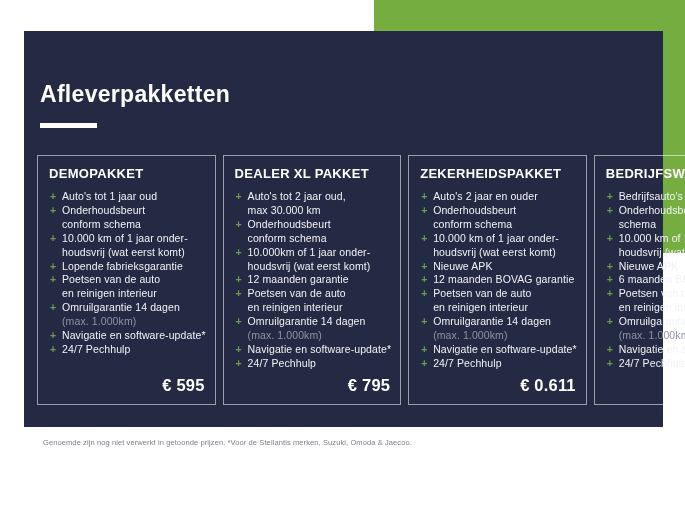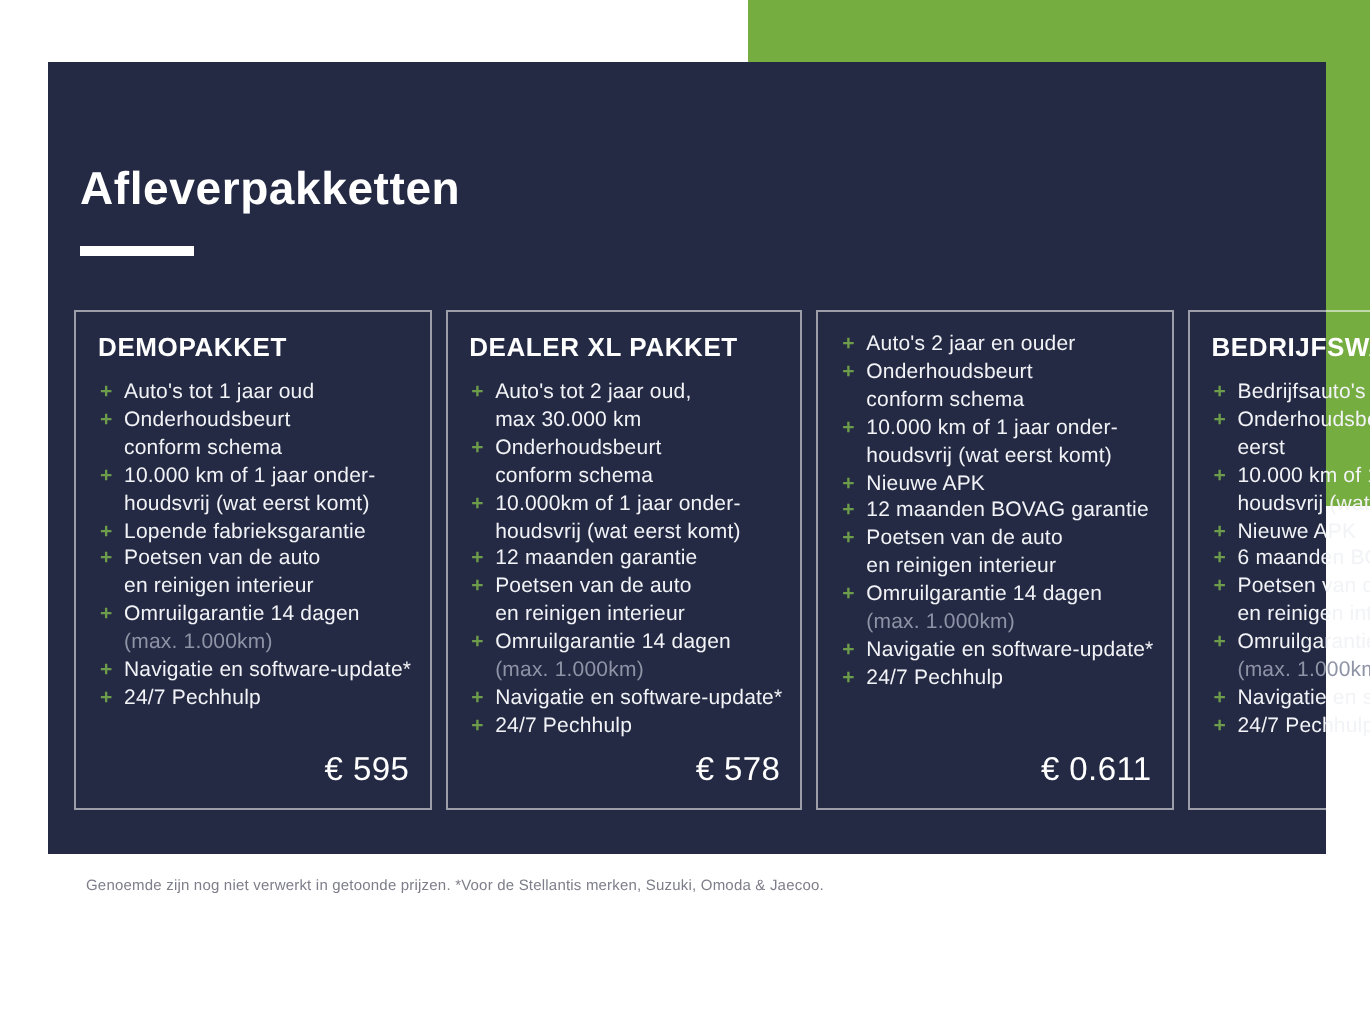--- a/index.html
+++ b/index.html
@@ -96,21 +96,21 @@
     top: 0;
     color: var(--plus-green, #6d9c4a);
     font-weight: 700;
   }
   .price {
     position: absolute;
     right: 10px;
     bottom: 9px;
     margin: 0;
     font-size: 16.5px;
-    font-weight: 400;
+    font-weight: 700;
     color: #ffffff;
     letter-spacing: 0.2px;
   }
   .footnote {
     position: absolute;
     left: 43px;
     top: 438px;
     font-size: 7.5px;
     color: #7e7e8a;
     letter-spacing: 0.1px;
@@ -156,24 +156,25 @@
             <div class="line"><span class="plus">+</span><span>10.000km of 1 jaar onder-</span></div>
             <div class="line"><span>houdsvrij (wat eerst komt)</span></div>
             <div class="line"><span class="plus">+</span><span>12 maanden garantie</span></div>
             <div class="line"><span class="plus">+</span><span>Poetsen van de auto</span></div>
             <div class="line"><span>en reinigen interieur</span></div>
             <div class="line"><span class="plus">+</span><span>Omruilgarantie 14 dagen</span></div>
             <div class="line muted"><span>(max. 1.000km)</span></div>
             <div class="line"><span class="plus">+</span><span>Navigatie en software-update*</span></div>
             <div class="line"><span class="plus">+</span><span>24/7 Pechhulp</span></div>
           </div>
-    <p class="price">€ 578</p>
-  </div>
-
-  <div class="card">
+    <p class="price">€ 795</p>
+  </div>
+
+  <div class="card">
+    <h2 class="card-name">ZEKERHEIDSPAKKET</h2>
     <div class="feature-list">
             <div class="line"><span class="plus">+</span><span>Auto's 2 jaar en ouder</span></div>
             <div class="line"><span class="plus">+</span><span>Onderhoudsbeurt</span></div>
             <div class="line"><span>conform schema</span></div>
             <div class="line"><span class="plus">+</span><span>10.000 km of 1 jaar onder-</span></div>
             <div class="line"><span>houdsvrij (wat eerst komt)</span></div>
             <div class="line"><span class="plus">+</span><span>Nieuwe APK</span></div>
             <div class="line"><span class="plus">+</span><span>12 maanden BOVAG garantie</span></div>
             <div class="line"><span class="plus">+</span><span>Poetsen van de auto</span></div>
             <div class="line"><span>en reinigen interieur</span></div>
@@ -183,21 +184,21 @@
             <div class="line"><span class="plus">+</span><span>24/7 Pechhulp</span></div>
           </div>
     <p class="price">€ 0.611</p>
   </div>
 
   <div class="card">
     <h2 class="card-name">BEDRIJFSWAGENSPAKKET</h2>
     <div class="feature-list">
             <div class="line"><span class="plus">+</span><span>Bedrijfsauto's 2 jaar en ouder</span></div>
             <div class="line"><span class="plus">+</span><span>Onderhoudsbeurt conform</span></div>
-            <div class="line"><span>eerst</span></div>
+            <div class="line"><span>schema</span></div>
             <div class="line"><span class="plus">+</span><span>10.000 km of 1 jaar onder-</span></div>
             <div class="line"><span>houdsvrij (wat eerst komt)</span></div>
             <div class="line"><span class="plus">+</span><span>Nieuwe APK</span></div>
             <div class="line"><span class="plus">+</span><span>6 maanden BOVAG garantie</span></div>
             <div class="line"><span class="plus">+</span><span>Poetsen van de auto</span></div>
             <div class="line"><span>en reinigen interieur</span></div>
             <div class="line"><span class="plus">+</span><span>Omruilgarantie 14 dagen</span></div>
             <div class="line muted"><span>(max. 1.000km)</span></div>
             <div class="line"><span class="plus">+</span><span>Navigatie en software-update*</span></div>
             <div class="line"><span class="plus">+</span><span>24/7 Pechhulp</span></div>

